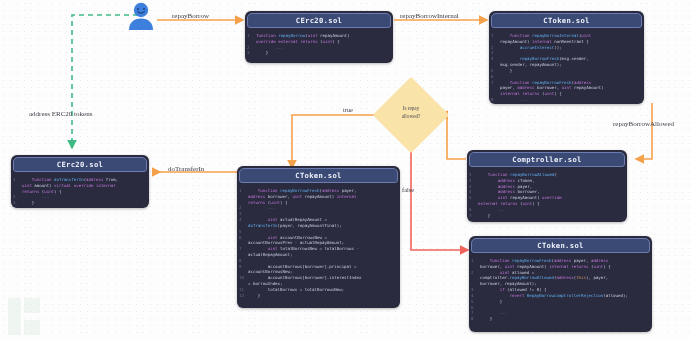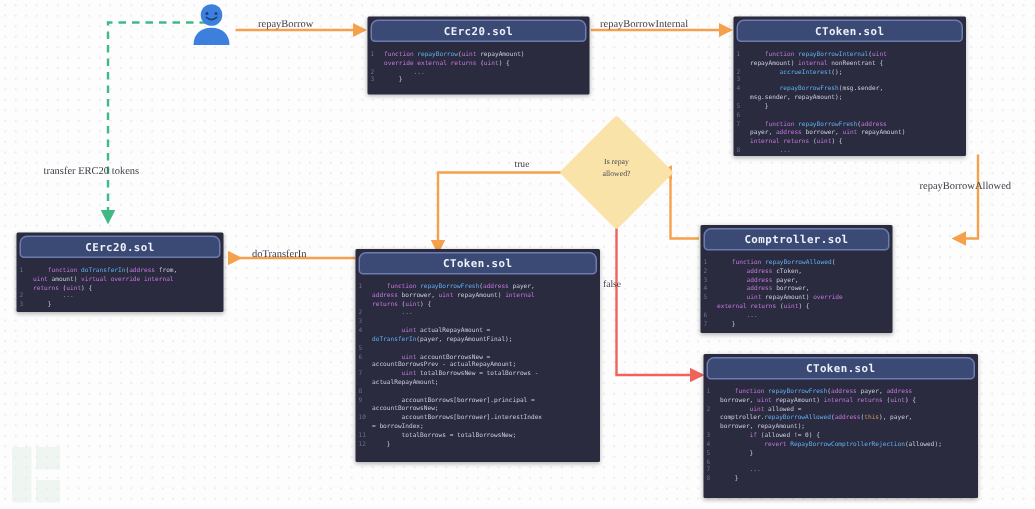--- a/index.html
+++ b/index.html
@@ -16,21 +16,21 @@
     background-image:
       radial-gradient(circle, #e7e7ee 0.6px, transparent 0.7px);
     background-size:7px 7px;
   }
   svg.wires{position:absolute;left:0;top:0;width:690px;height:339px;pointer-events:none;}
 
   
   .card{
     position:absolute;
     background:#2b2b40;
-    border-radius:1px;
+    border-radius:6px;
     box-shadow:0 1px 3px rgba(0,0,0,.28);
     overflow:hidden;
     box-sizing:border-box;
   }
   .card .hdr{
     height:13px;
     background:#3b4a74;
     border:1px solid #6c7cb0;
     border-radius:5px 5px 3px 3px;
     margin:2px;
@@ -148,35 +148,35 @@
 <div class="diamond" style="left:384px;top:88px;"></div>
 <div class="diamond-label" style="left:376px;top:105px;">
   <div>Is repay</div>
   <div>allowed?</div>
 </div>
 
 <div class="elabel" style="left:172px;top:12px;">repayBorrow</div>
 <div class="elabel" style="left:400px;top:12px;">repayBorrowInternal</div>
 <div class="elabel" style="left:613px;top:120px;">repayBorrowAllowed</div>
 <div class="elabel" style="left:168px;top:165px;">doTransferIn</div>
-<div class="elabel" style="left:29px;top:110px;">transfer ERC20 tokens</div>
+<div class="elabel" style="left:29px;top:110px;">address ERC20 tokens</div>
 <div class="elabel small" style="left:343px;top:106px;">true</div>
 <div class="elabel small" style="left:402px;top:186px;">false</div>
 
 <div class="card" style="left:245px;top:11px;width:148px;height:52px;">
   <div class="hdr">CErc20.sol</div>
   <div class="code"><span class="ln">1</span><span class="kw">function</span> <span class="fn">repayBorrow</span>(<span class="ret">uint</span> repayAmount)<br><span class="ln"></span><span class="kw">override</span> <span class="kw">external</span> <span class="kw">returns</span> (<span class="ret">uint</span>) {<br><span class="ln">2</span>        <span class="dots">...</span><br><span class="ln">3</span>    }</div>
 </div>
 
 <div class="card" style="left:489px;top:11px;width:155px;height:93px;">
   <div class="hdr">CToken.sol</div>
   <div class="code"><span class="ln">1</span>    <span class="kw">function</span> <span class="fn">repayBorrowInternal</span>(<span class="ret">uint</span><br><span class="ln"></span>repayAmount) <span class="kw">internal</span> nonReentrant {<br><span class="ln">2</span>        <span class="fn">accrueInterest</span>();<br><span class="ln">3</span><br><span class="ln">4</span>        <span class="fn">repayBorrowFresh</span>(msg.sender,<br><span class="ln"></span>msg.sender, repayAmount);<br><span class="ln">5</span>    }<br><span class="ln">6</span><br><span class="ln">7</span>    <span class="kw">function</span> <span class="fn">repayBorrowFresh</span>(<span class="ret">address</span><br><span class="ln"></span>payer, <span class="ret">address</span> borrower, <span class="ret">uint</span> repayAmount)<br><span class="ln"></span><span class="kw">internal</span> <span class="kw">returns</span> (<span class="ret">uint</span>) {<br><span class="ln">8</span>        <span class="dots">...</span><br><span class="ln">9</span>    }</div>
 </div>
 
-<div class="card" style="left:467px;top:150px;width:128px;height:72px;">
+<div class="card" style="left:467px;top:150px;width:160px;height:72px;">
   <div class="hdr">Comptroller.sol</div>
   <div class="code"><span class="ln">1</span>    <span class="kw">function</span> <span class="fn">repayBorrowAllowed</span>(<br><span class="ln">2</span>        <span class="ret">address</span> cToken,<br><span class="ln">3</span>        <span class="ret">address</span> payer,<br><span class="ln">4</span>        <span class="ret">address</span> borrower,<br><span class="ln">5</span>        <span class="ret">uint</span> repayAmount) <span class="kw">override</span><br><span class="ln"></span><span class="kw">external</span> <span class="kw">returns</span> (<span class="ret">uint</span>) {<br><span class="ln">6</span>        <span class="dots">...</span><br><span class="ln">7</span>    }</div>
 </div>
 
 <div class="card" style="left:469px;top:236px;width:183px;height:96px;">
   <div class="hdr">CToken.sol</div>
   <div class="code"><span class="ln">1</span>    <span class="kw">function</span> <span class="fn">repayBorrowFresh</span>(<span class="ret">address</span> payer, <span class="ret">address</span><br><span class="ln"></span>borrower, <span class="ret">uint</span> repayAmount) <span class="kw">internal</span> <span class="kw">returns</span> (<span class="ret">uint</span>) {<br><span class="ln">2</span>        <span class="ret">uint</span> allowed =<br><span class="ln"></span>comptroller.<span class="fn">repayBorrowAllowed</span>(<span class="ret">address</span>(<span class="num">this</span>), payer,<br><span class="ln"></span>borrower, repayAmount);<br><span class="ln">3</span>        <span class="kw">if</span> (allowed != 0) {<br><span class="ln">4</span>            <span class="kw">revert</span> <span class="fn">RepayBorrowComptrollerRejection</span>(allowed);<br><span class="ln">5</span>        }<br><span class="ln">6</span><br><span class="ln">7</span>        <span class="dots">...</span><br><span class="ln">8</span>    }</div>
 </div>
 
 <div class="card" style="left:237px;top:166px;width:163px;height:142px;">

